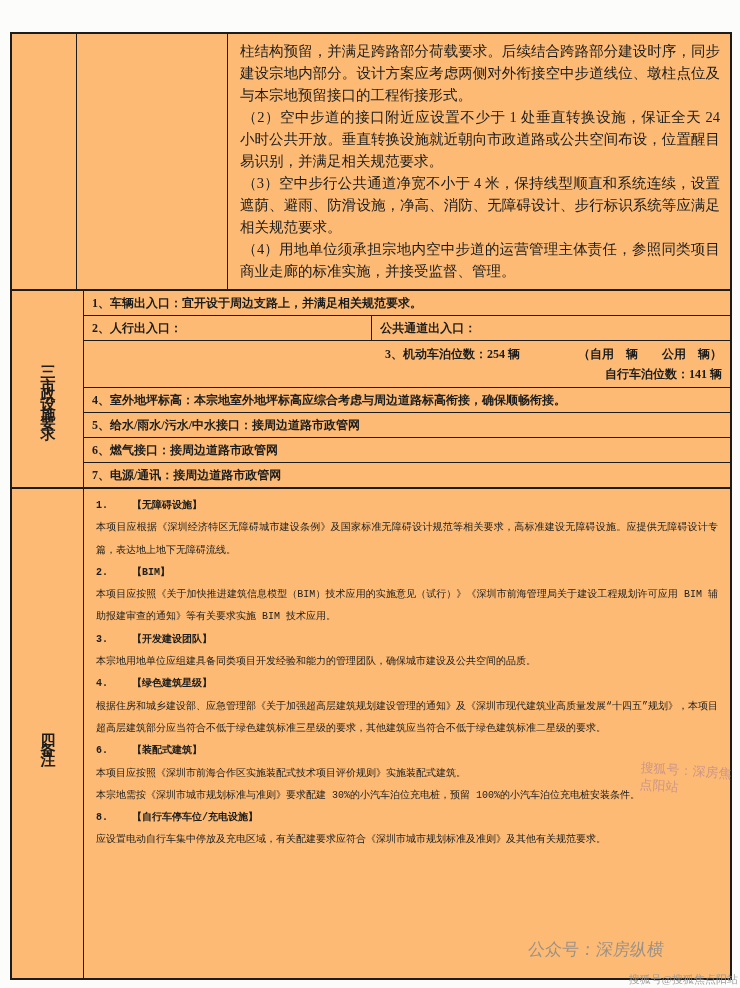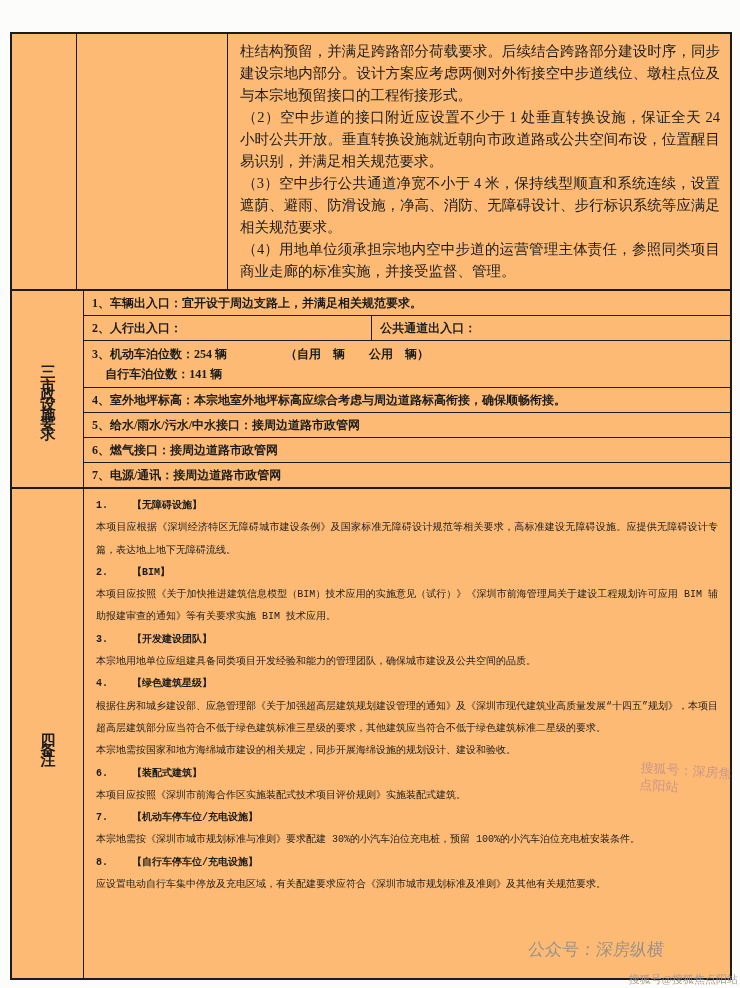--- a/index.html
+++ b/index.html
@@ -44,21 +44,21 @@
   .row{
     border-bottom:1px solid #1c1c1c;
     padding:3px 8px;min-height:17px;
     font-size:12px;font-weight:700;line-height:18px;
     display:flex;align-items:center;
   }
   .row:last-child{border-bottom:none;}
   .row-split{padding:0;align-items:stretch;justify-content:space-between;}
   .cell-a{flex:0 0 42%;border-right:1px solid #1c1c1c;padding:3px 8px;display:flex;align-items:center;}
   .cell-b{flex:1;padding:3px 8px;display:flex;align-items:center;}
-  .row3{flex-direction:column;align-items:flex-start;padding:3px 8px;}
+  .row3{flex-direction:column;align-items:flex-end;padding:3px 8px;}
   .r3l1{display:flex;line-height:20px;}
   .r3x{margin-left:58px;}
   .r3l2{text-indent:1.1em;line-height:20px;}
 
   
   .sec4{flex:1;}
   .sec4-content{
     flex:1;padding:6px 12px 12px 12px;
     font-size:10px;line-height:22.3px;text-align:justify;font-family:Liberation Mono, monospace;
   }
@@ -137,30 +137,26 @@
         <div class="item-head">
           <span class="item-no">3.</span><span class="item-title">【开发建设团队】</span>
         </div>
         <div class="item-body">本宗地用地单位应组建具备同类项目开发经验和能力的管理团队，确保城市建设及公共空间的品质。</div>
 
         <div class="item-head">
           <span class="item-no">4.</span><span class="item-title">【绿色建筑星级】</span>
         </div>
         <div class="item-body">根据住房和城乡建设部、应急管理部《关于加强超高层建筑规划建设管理的通知》及《深圳市现代建筑业高质量发展“十四五”规划》，本项目超高层建筑部分应当符合不低于绿色建筑标准三星级的要求，其他建筑应当符合不低于绿色建筑标准二星级的要求。</div>
 
-        <div class="item-body">本宗地需按国家和地方海绵城市建设的相关规定，同步开展海绵设施的规划设计、建设和验收。</div>
 
         <div class="item-head">
           <span class="item-no">6.</span><span class="item-title">【装配式建筑】</span>
         </div>
         <div class="item-body">本项目应按照《深圳市前海合作区实施装配式技术项目评价规则》实施装配式建筑。</div>
 
-        <div class="item-head">
-          <span class="item-no">7.</span><span class="item-title">【机动车停车位/充电设施】</span>
-        </div>
         <div class="item-body">本宗地需按《深圳市城市规划标准与准则》要求配建 30%的小汽车泊位充电桩，预留 100%的小汽车泊位充电桩安装条件。</div>
 
         <div class="item-head">
           <span class="item-no">8.</span><span class="item-title">【自行车停车位/充电设施】</span>
         </div>
         <div class="item-body">应设置电动自行车集中停放及充电区域，有关配建要求应符合《深圳市城市规划标准及准则》及其他有关规范要求。</div>
 
       </div>
     </div>
 

